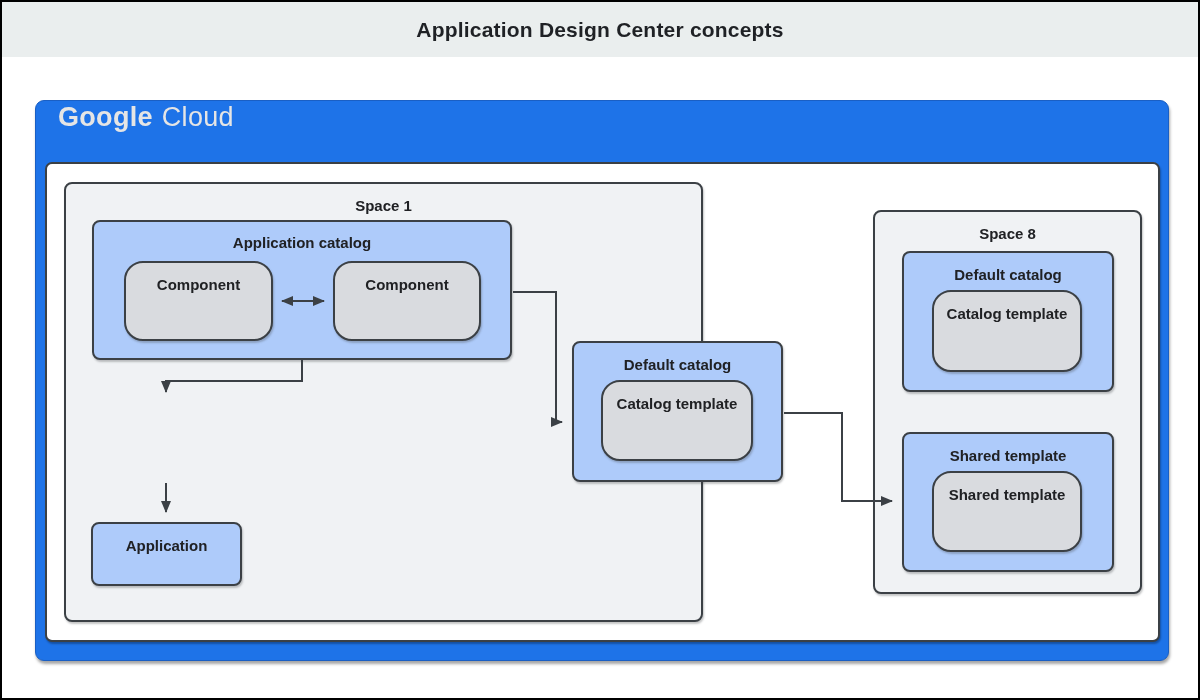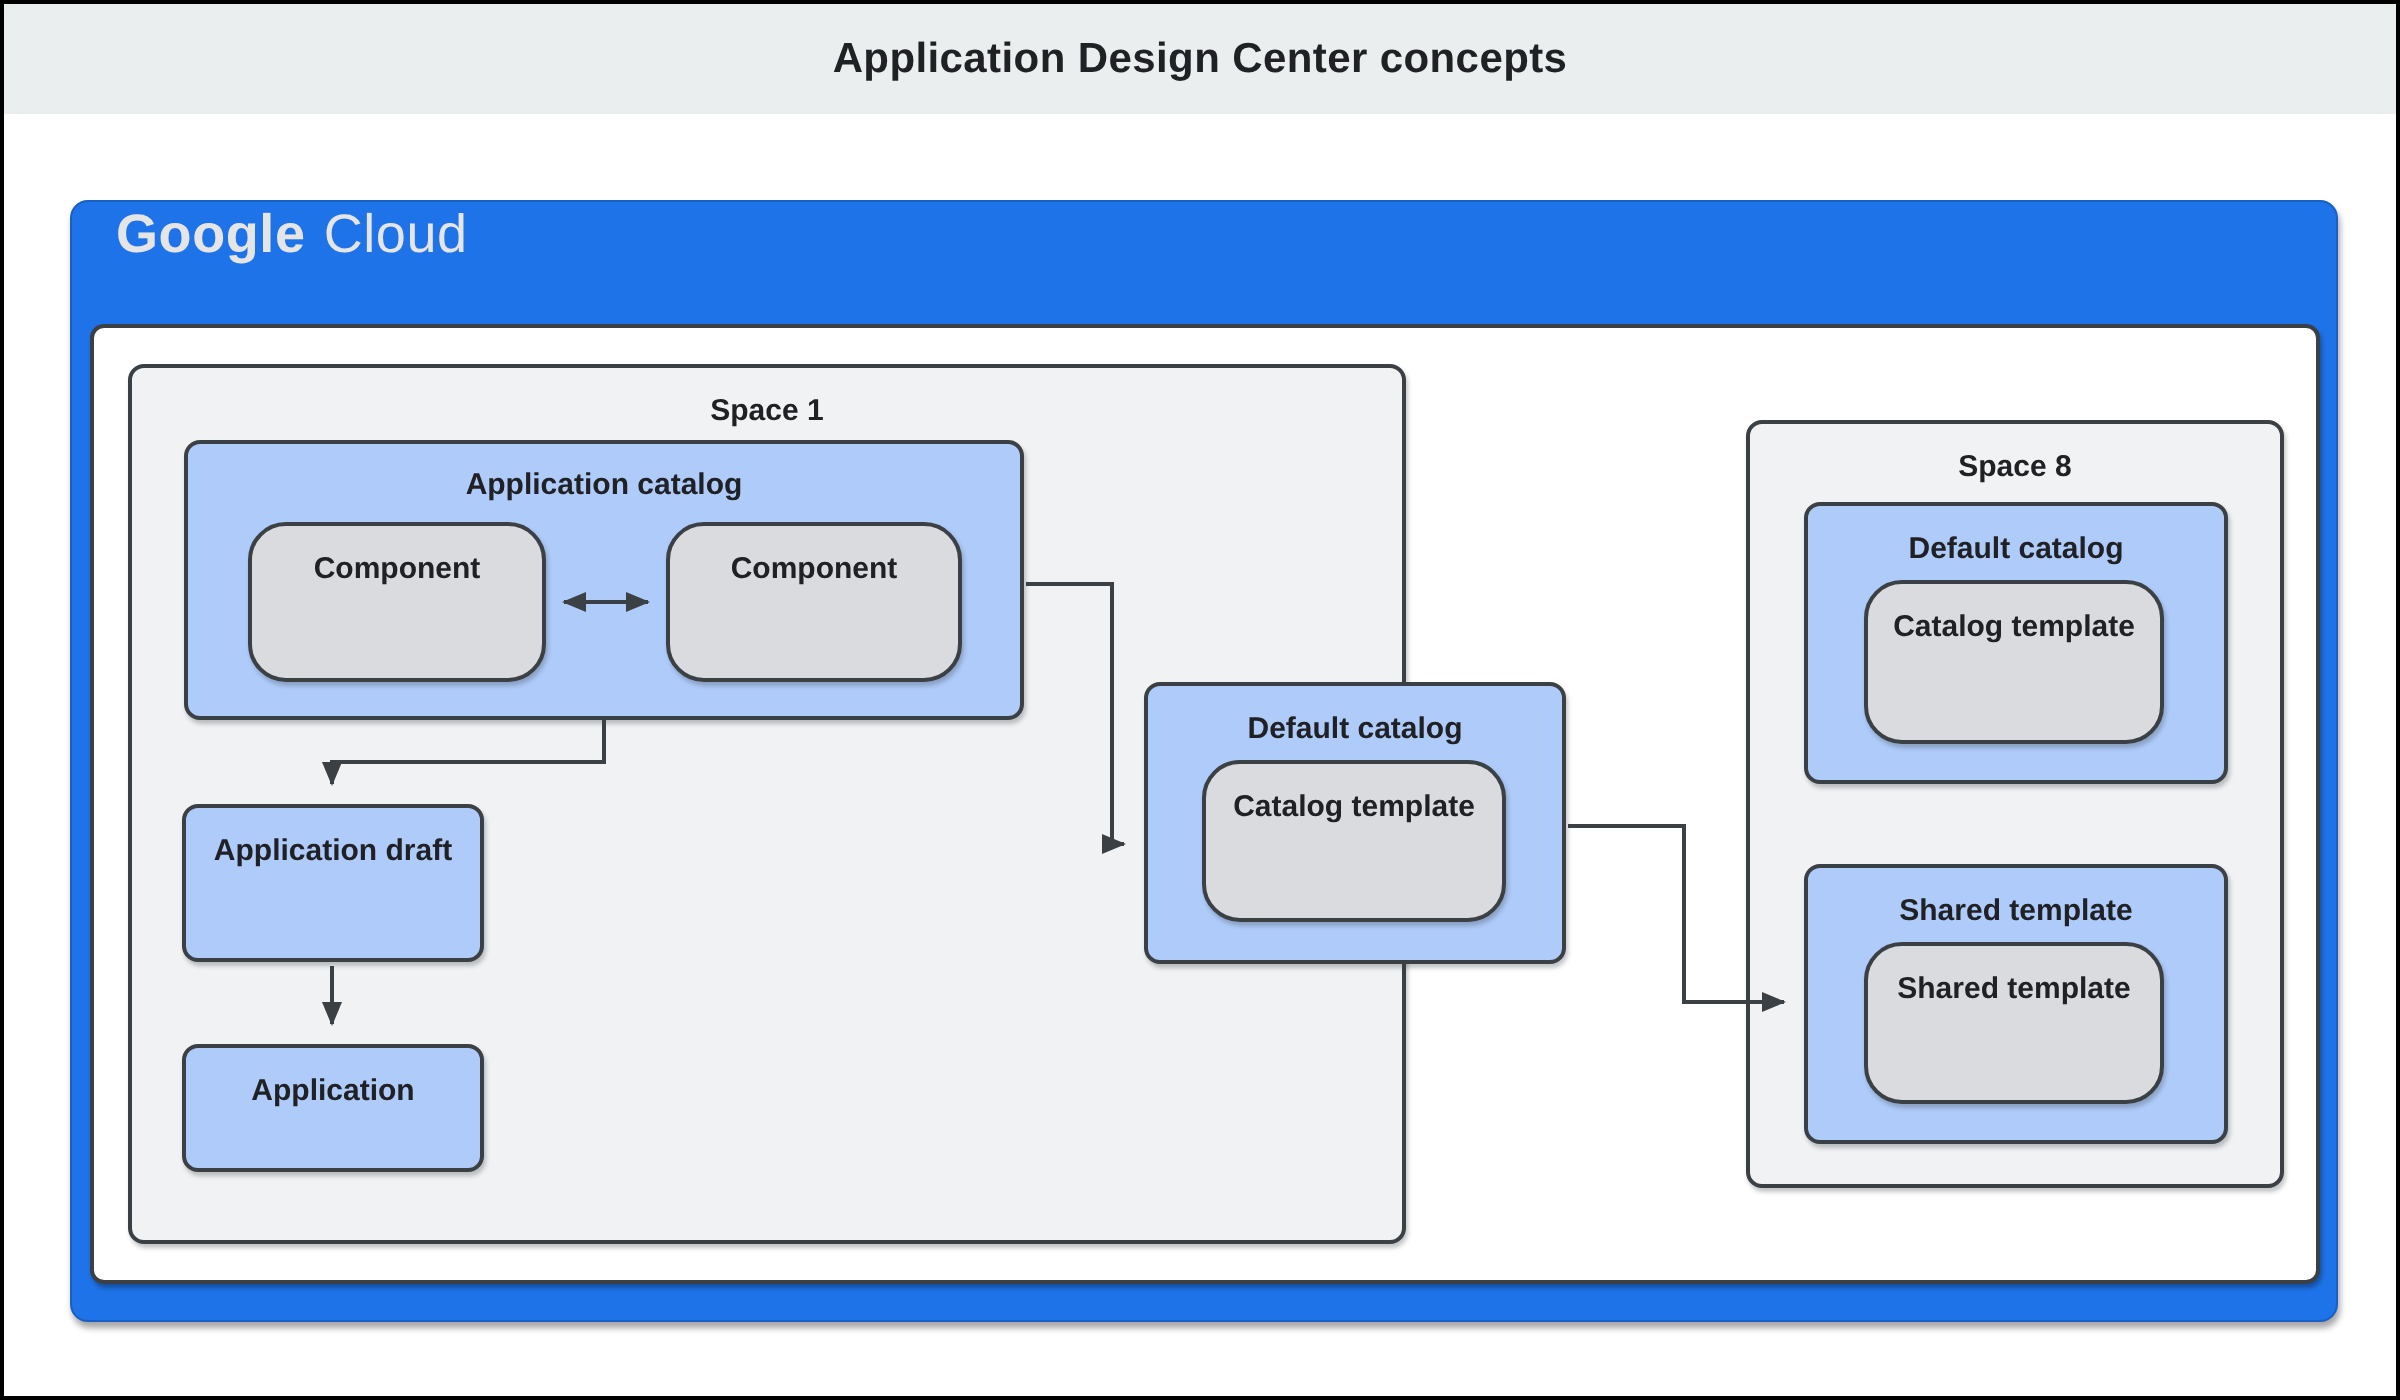--- a/index.html
+++ b/index.html
@@ -67,23 +67,20 @@
   <div class="box blue" style="left:90px;top:218px;width:420px;height:140px;">
     <div class="lbl-tight">Application catalog</div>
   </div>
   <div class="box gray" style="left:122px;top:259px;width:149px;height:80px;">
     <div class="lbl">Component</div>
   </div>
   <div class="box gray" style="left:331px;top:259px;width:148px;height:80px;">
     <div class="lbl">Component</div>
   </div>
 
-  <div class="box blue" style="left:89px;top:400px;width:151px;height:79px;">
-    <div class="lbl">Application draft</div>
-  </div>
   <div class="box blue" style="left:89px;top:520px;width:151px;height:64px;">
     <div class="lbl">Application</div>
   </div>
 
   <div class="box blue" style="left:570px;top:339px;width:211px;height:141px;">
     <div class="lbl">Default catalog</div>
   </div>
   <div class="box gray" style="left:599px;top:378px;width:152px;height:81px;">
     <div class="lbl">Catalog template</div>
   </div>

